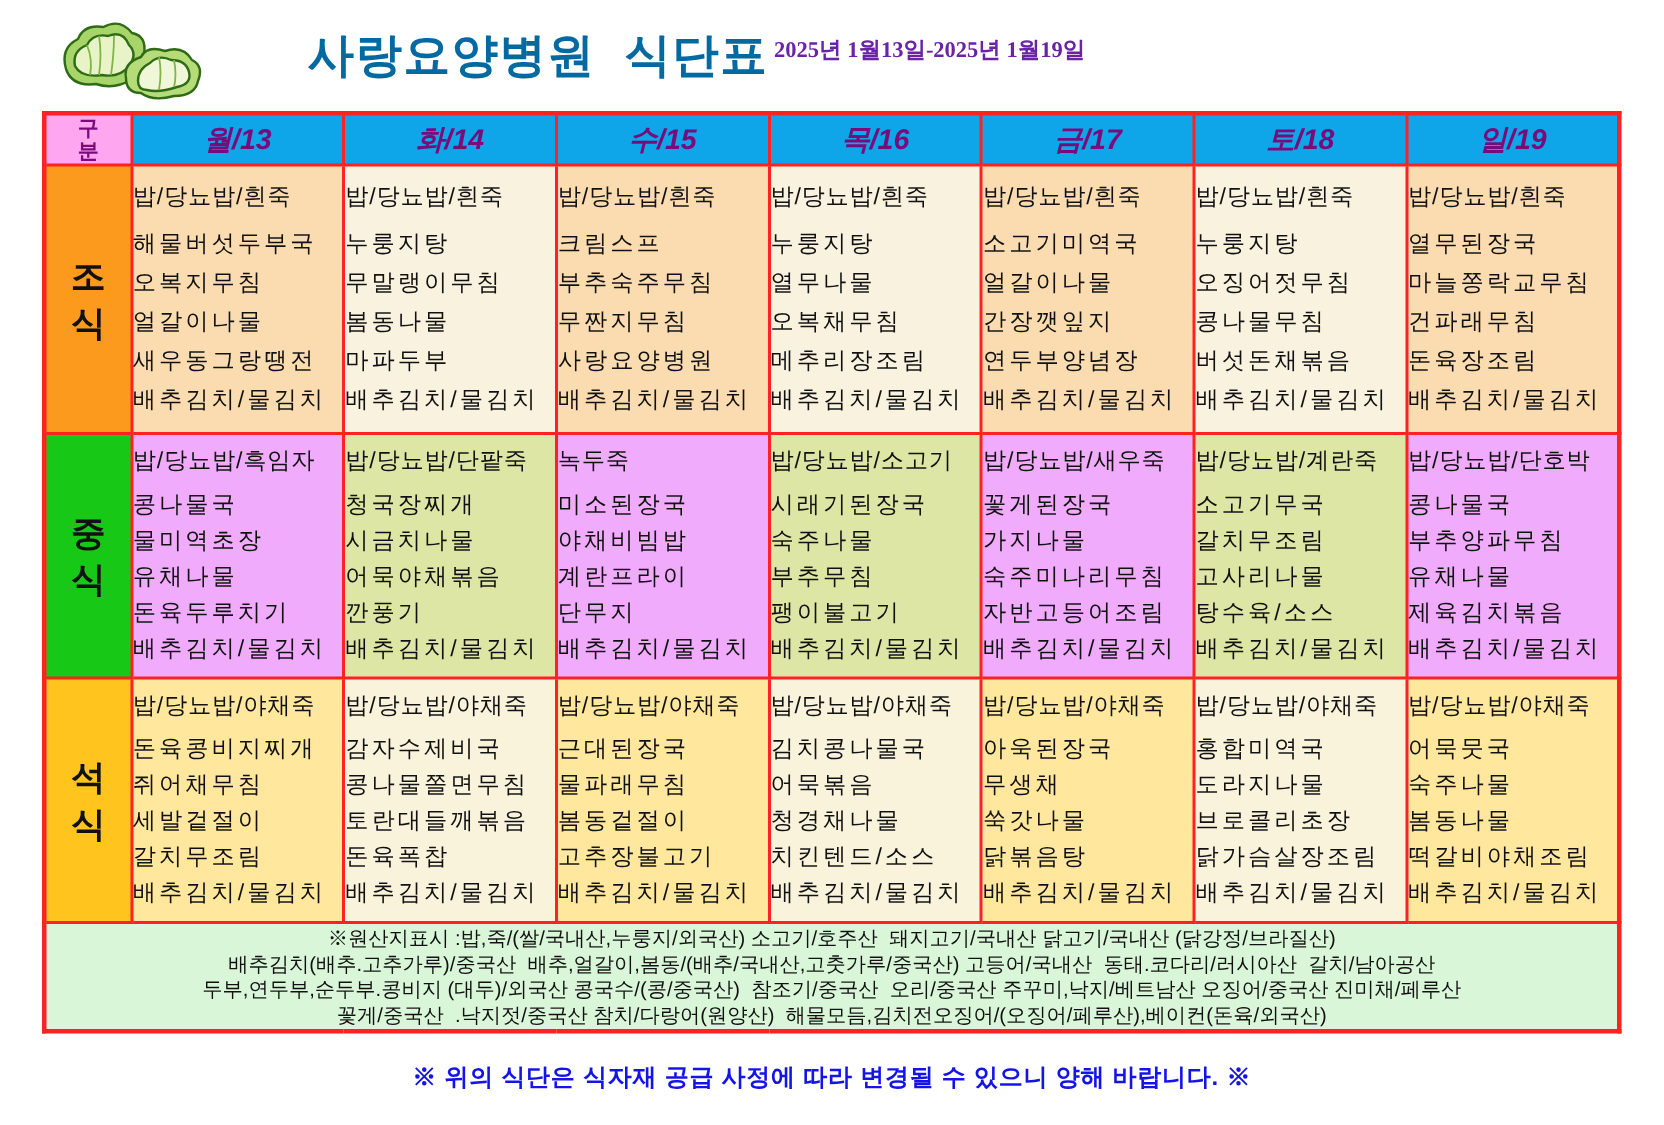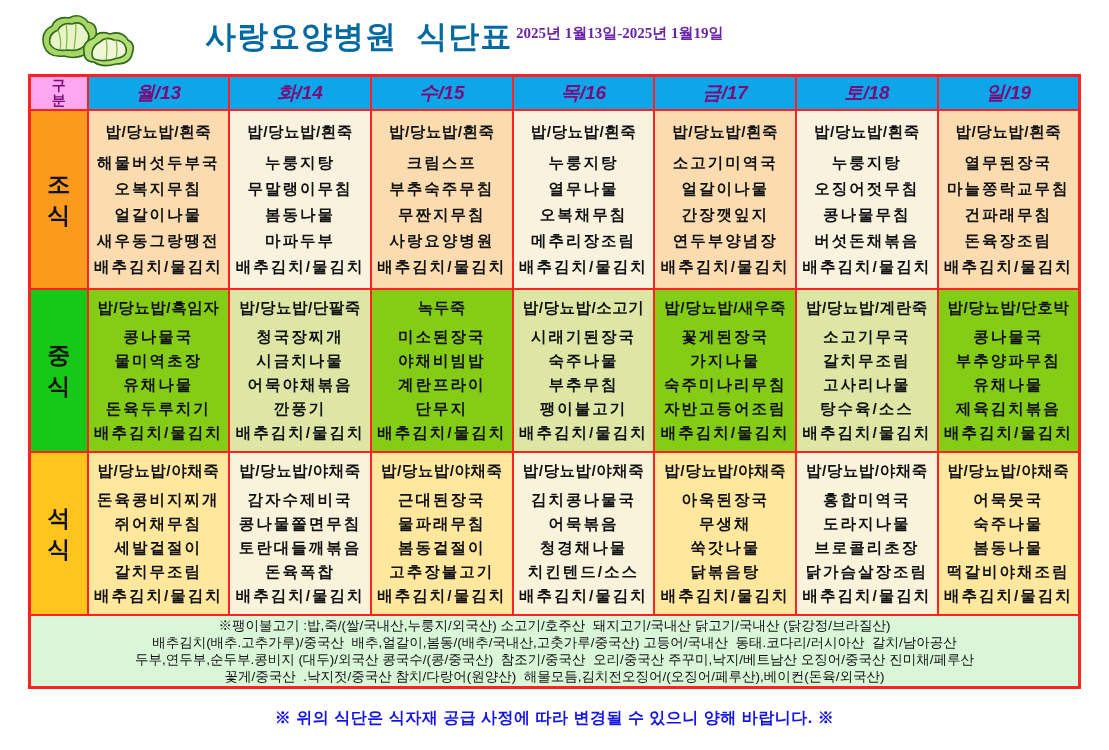--- a/index.html
+++ b/index.html
@@ -25,28 +25,28 @@
 
   tr.breakfast{height:179px;}
   tr.lunch{height:163px;}
   tr.dinner{height:163px;}
 
   .meal-label{font-size:23px;font-weight:bold;color:#111;line-height:31px;text-align:center;}
   .breakfast-label{background:#FB9A1C;}
   .lunch-label{background:#17C817;}
   .dinner-label{background:#FFC41E;}
 
-  .menu-cell{vertical-align:middle;text-align:center;padding:4px 2px;font-weight:bold;}
+  .menu-cell{vertical-align:middle;text-align:left;padding:4px 2px;}
   .menu-line{font-size:15.5px;line-height:24px;letter-spacing:2px;color:#111;white-space:nowrap;}
   .menu-line.first{letter-spacing:0.5px;margin-bottom:5px;}
   tr.breakfast .menu-line{line-height:26px;}
 
   .breakfast .menu-cell.odd{background:#FBDCB0;}
   .breakfast .menu-cell.even{background:#F9F2DF;}
-  .lunch .menu-cell.odd{background:#84cc16;}
+  .lunch .menu-cell.odd{background:#f0abfc;}
   .lunch .menu-cell.even{background:#DDE6A4;}
   .dinner .menu-cell.odd{background:#FFE79E;}
   .dinner .menu-cell.even{background:#FAF3DC;}
 
   .origin-cell{background:#D9F6D9;text-align:center;vertical-align:middle;height:70px;}
   .origin-line{font-size:13.5px;line-height:17px;color:#111;white-space:pre-wrap;}
 
   .note{position:absolute;top:708px;left:0;width:100%;text-align:center;
         font-size:16px;font-weight:bold;color:#1414E8;letter-spacing:0.5px;}
 </style>
@@ -263,21 +263,21 @@
             <div class="menu-line first">밥/당뇨밥/야채죽</div>
             <div class="menu-line">어묵뭇국</div>
             <div class="menu-line">숙주나물</div>
             <div class="menu-line">봄동나물</div>
             <div class="menu-line">떡갈비야채조림</div>
             <div class="menu-line">배추김치/물김치</div>
           </td>
         </tr>
         <tr class="origin-row">
           <td colspan="8" class="origin-cell">
-            <div class="origin-line">※팽이불고기 :밥,죽/(쌀/국내산,누룽지/외국산) 소고기/호주산  돼지고기/국내산 닭고기/국내산 (닭강정/브라질산)</div>
+            <div class="origin-line">※원산지표시 :밥,죽/(쌀/국내산,누룽지/외국산) 소고기/호주산  돼지고기/국내산 닭고기/국내산 (닭강정/브라질산)</div>
             <div class="origin-line">배추김치(배추.고추가루)/중국산  배추,얼갈이,봄동/(배추/국내산,고춧가루/중국산) 고등어/국내산  동태.코다리/러시아산  갈치/남아공산</div>
             <div class="origin-line">두부,연두부,순두부.콩비지 (대두)/외국산 콩국수/(콩/중국산)  참조기/중국산  오리/중국산 주꾸미,낙지/베트남산 오징어/중국산 진미채/페루산</div>
             <div class="origin-line">꽃게/중국산  .낙지젓/중국산 참치/다랑어(원양산)  해물모듬,김치전오징어/(오징어/페루산),베이컨(돈육/외국산)</div>
           </td>
         </tr>
       </tbody>
   </table>
 
   <div class="note">※ 위의 식단은 식자재 공급 사정에 따라 변경될 수 있으니 양해 바랍니다. ※</div>
 

